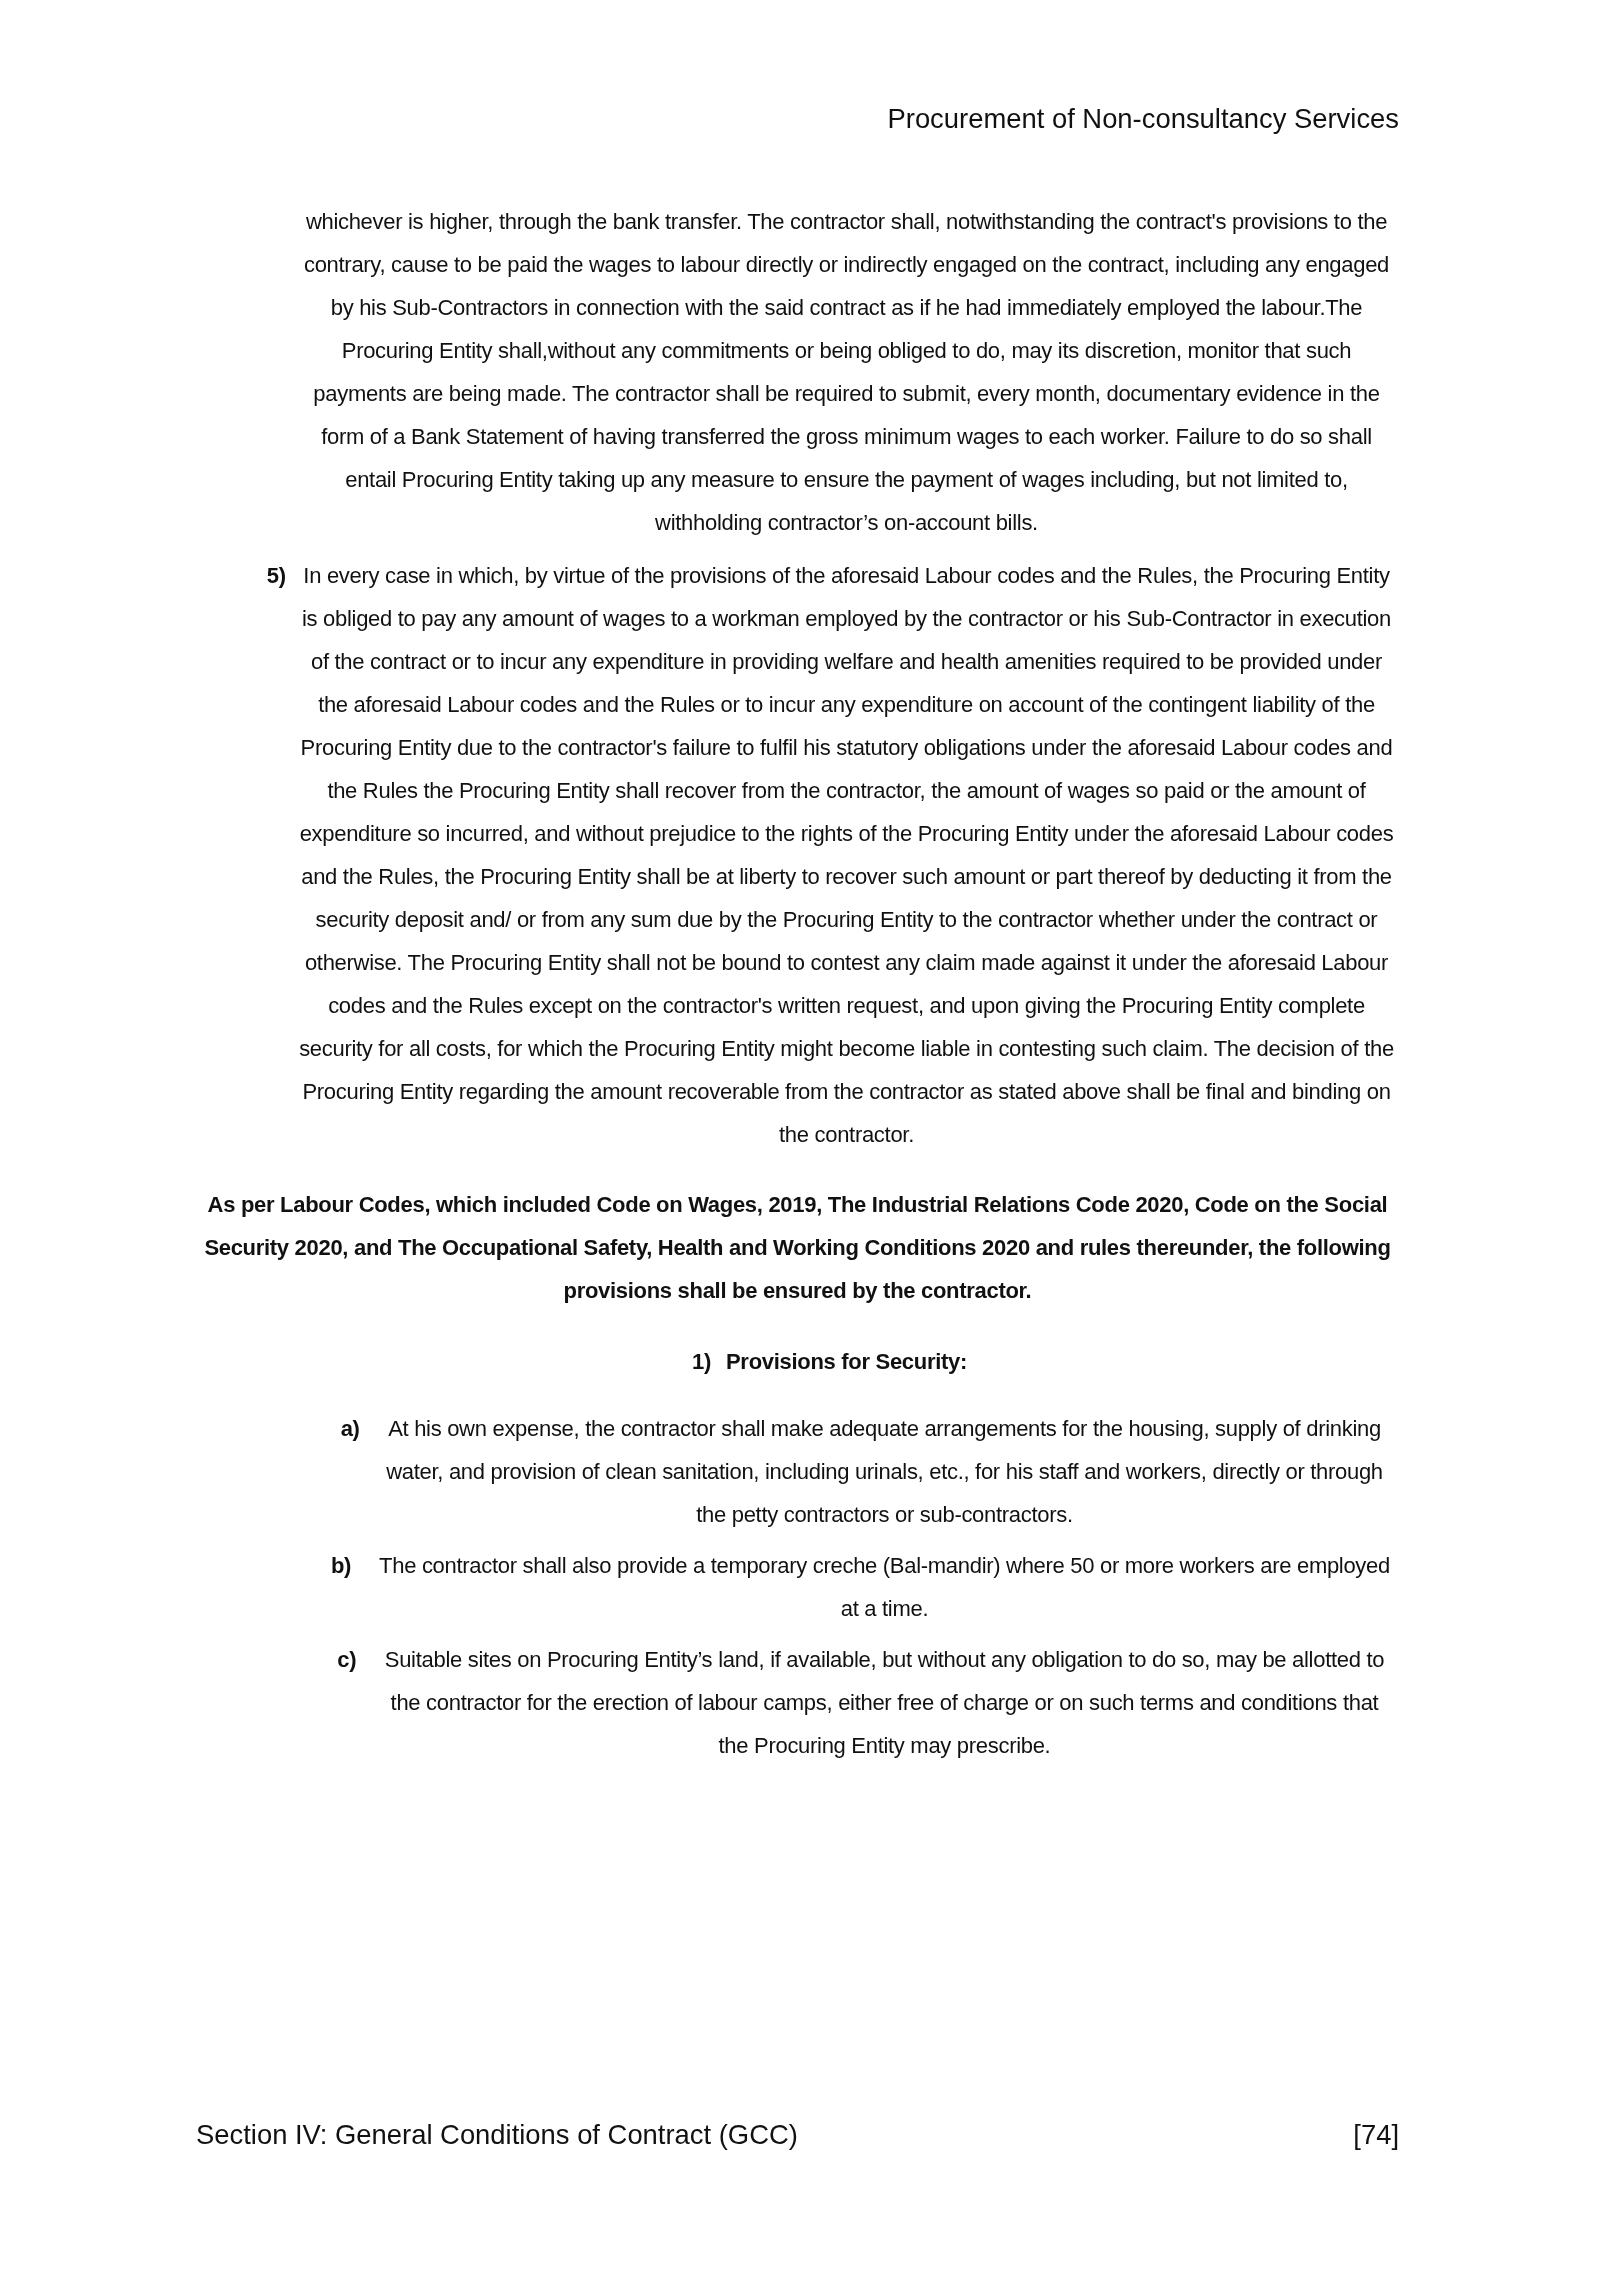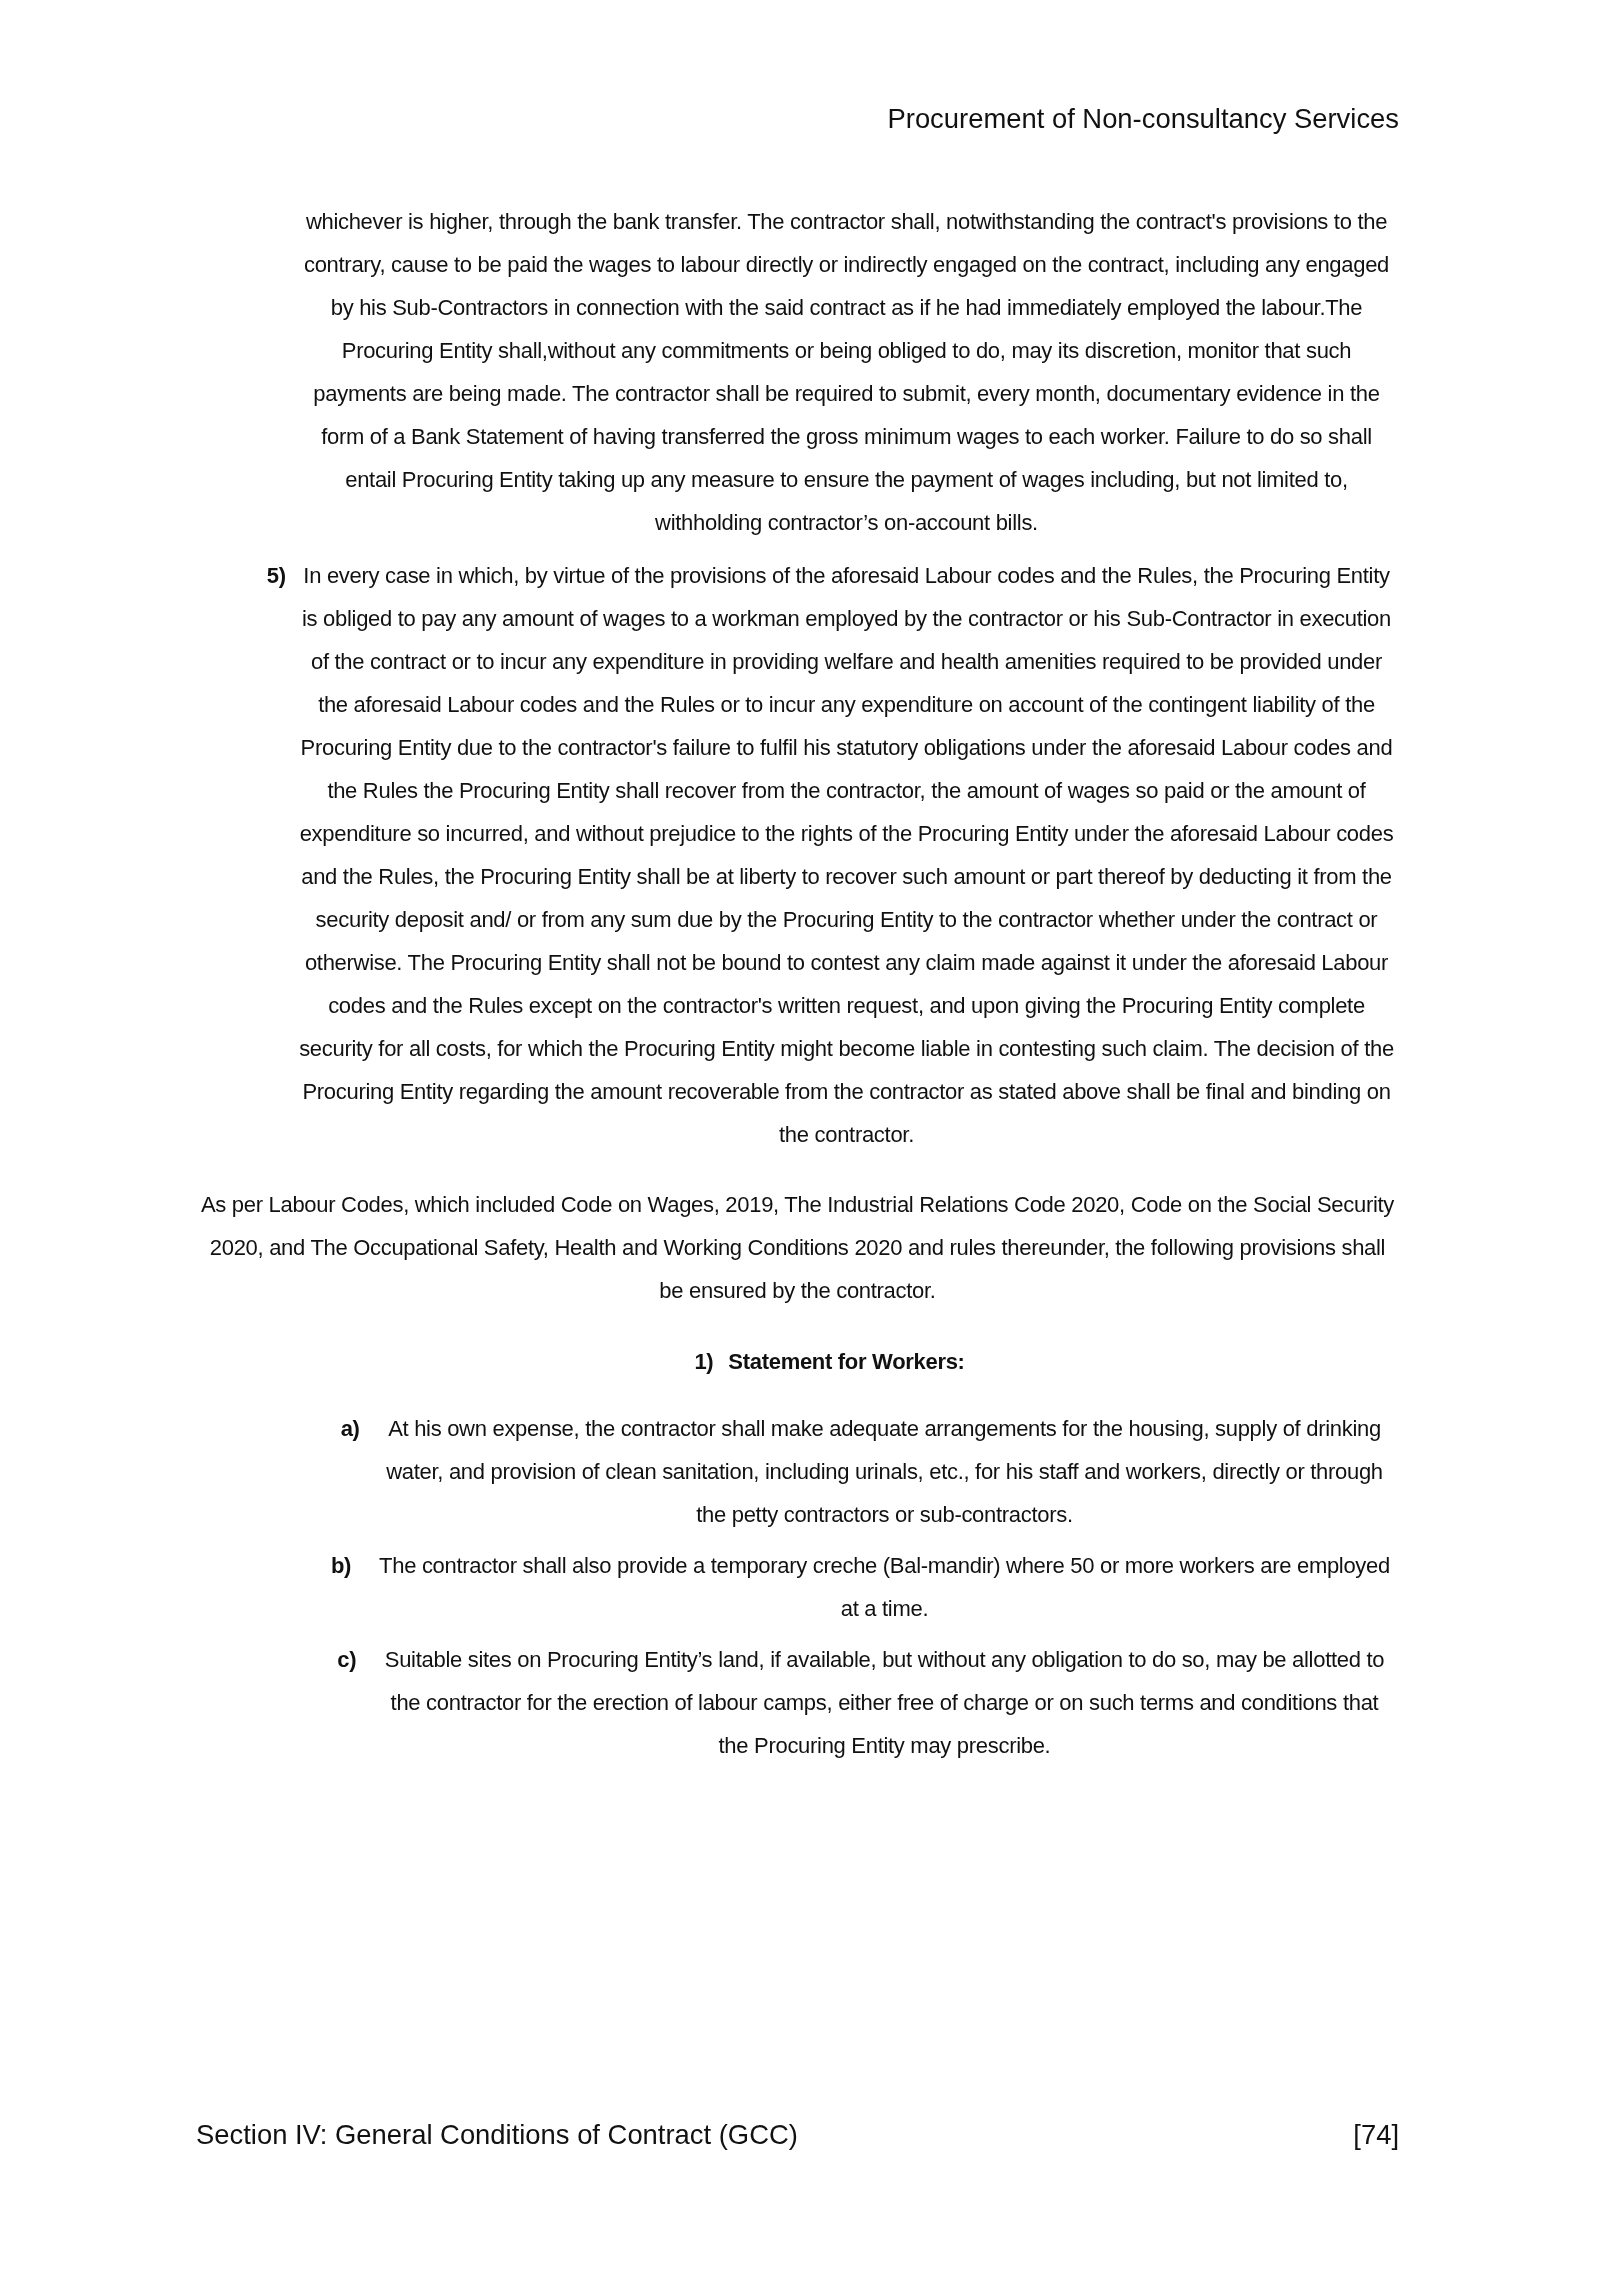--- a/index.html
+++ b/index.html
@@ -53,20 +53,21 @@
     text-indent: -51px;
     font-weight: bold;
   }
   .section-heading .heading-num {
     display: inline-block;
     width: 102px;
     text-indent: 0;
   }
   .para-plain {
     margin: 27.4px 0 0 0;
+    font-weight: bold;
   }
   .num-item-bold {
     margin-top: 27.4px;
     padding-left: 98px;
     text-indent: -49px;
     font-weight: bold;
   }
   .num-item-bold .num {
     display: inline-block;
     width: 49px;
@@ -108,21 +109,21 @@
 
     <div class="body-copy">
 
       <p class="para-cont">whichever is higher, through the bank transfer. The contractor shall, notwithstanding the contract's provisions to the contrary, cause to be paid the wages to labour directly or indirectly engaged on the contract, including any engaged by his Sub-Contractors in connection with the said contract as if he had immediately employed the labour.The Procuring Entity shall,without any commitments or being obliged to do, may its discretion, monitor that such payments are being made. The contractor shall be required to submit, every month, documentary evidence in the form of a Bank Statement of having transferred the gross minimum wages to each worker. Failure to do so shall entail Procuring Entity taking up any measure to ensure the payment of wages including, but not limited to, withholding contractor’s on-account bills.</p>
 
       <p class="num-item"><span class="num">5)</span><span>In every case in which, by virtue of the provisions of the aforesaid Labour codes and the Rules, the Procuring Entity is obliged to pay any amount of wages to a workman employed by the contractor or his Sub-Contractor in execution of the contract or to incur any expenditure in providing welfare and health amenities required to be provided under the aforesaid Labour codes and the Rules or to incur any expenditure on account of the contingent liability of the Procuring Entity due to the contractor's failure to fulfil his statutory obligations under the aforesaid Labour codes and the Rules the Procuring Entity shall recover from the contractor, the amount of wages so paid or the amount of expenditure so incurred, and without prejudice to the rights of the Procuring Entity under the aforesaid Labour codes and the Rules, the Procuring Entity shall be at liberty to recover such amount or part thereof by deducting it from the security deposit and/ or from any sum due by the Procuring Entity to the contractor whether under the contract or otherwise. The Procuring Entity shall not be bound to contest any claim made against it under the aforesaid Labour codes and the Rules except on the contractor's written request, and upon giving the Procuring Entity complete security for all costs, for which the Procuring Entity might become liable in contesting such claim. The decision of the Procuring Entity regarding the amount recoverable from the contractor as stated above shall be final and binding on the contractor.</span></p>
 
 
       <p class="para-plain">As per Labour Codes, which included Code on Wages, 2019, The Industrial Relations Code 2020, Code on the Social Security 2020, and The Occupational Safety, Health and Working Conditions 2020 and rules thereunder, the following provisions shall be ensured by the contractor.</p>
 
-      <p class="num-item-bold"><span class="num">1)</span><span>Statement for Workers:</span></p>
+      <p class="num-item-bold"><span class="num">1)</span><span>Provisions for Security:</span></p>
 
       <div class="lettered-group">
 
         <p class="let-item"><span class="letter">a)</span><span>At his own expense, the contractor shall make adequate arrangements for the housing, supply of drinking water, and provision of clean sanitation, including urinals, etc., for his staff and workers, directly or through the petty contractors or sub-contractors.</span></p>
 
         <p class="let-item"><span class="letter">b)</span><span>The contractor shall also provide a temporary creche (Bal-mandir) where 50 or more workers are employed at a time.</span></p>
 
         <p class="let-item"><span class="letter">c)</span><span>Suitable sites on Procuring Entity’s land, if available, but without any obligation to do so, may be allotted to the contractor for the erection of labour camps, either free of charge or on such terms and conditions that the Procuring Entity may prescribe.</span></p>
 
       </div>

